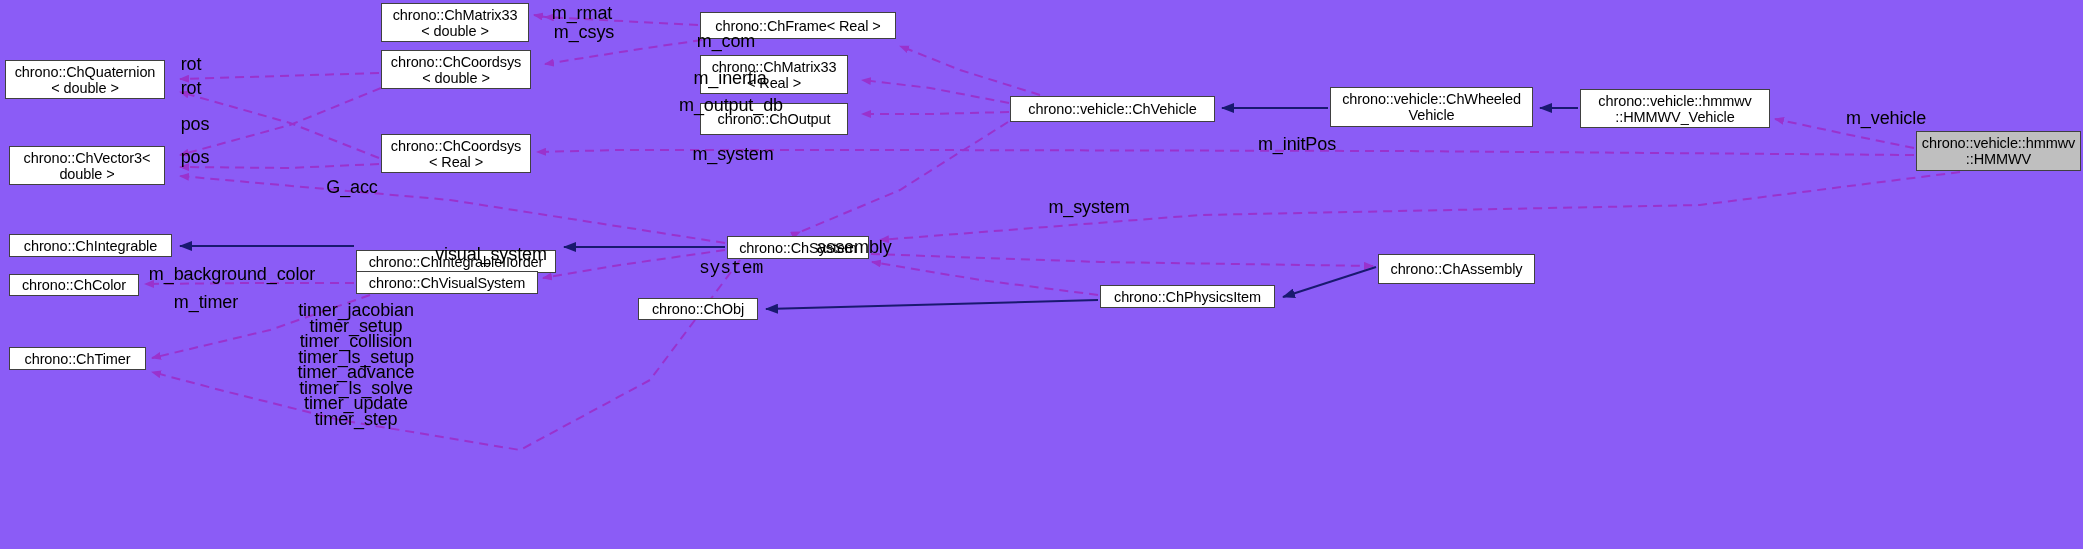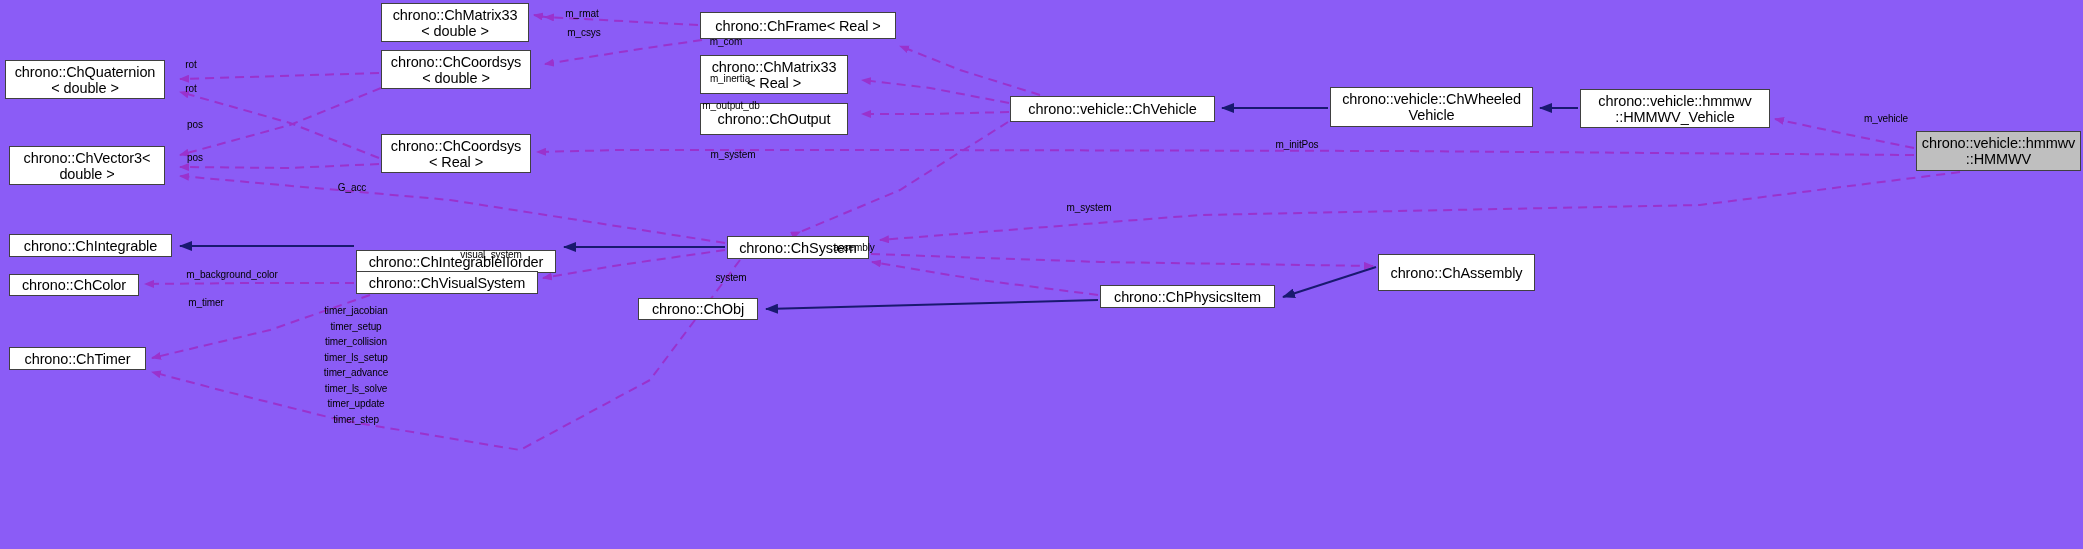--- a/index.html
+++ b/index.html
@@ -38,21 +38,21 @@
     white-space: pre;
     letter-spacing: -0.1px;
     z-index: 5;
   }
   .node.highlight {
     background: #bfbfbf;
     border: 1px solid #404040;
   }
   .edge-label {
     position: absolute;
-    font-size: 10px;
+    font-size: 18px;
     line-height: 15px;
     color: #000000;
     white-space: pre;
     text-align: center;
     background: transparent;
     z-index: 6;
     letter-spacing: -0.1px;
   }
   .edge-label.multiline {
     line-height: 15.5px;
@@ -163,21 +163,21 @@
 
   <div class="node highlight" style="left:1916px; top:131px; width:165px; height:40px;">chrono::vehicle::hmmwv
 ::HMMWV</div>
 
   <div class="node" style="left:9px; top:234px; width:163px; height:23px;">chrono::ChIntegrable</div>
 
   <div class="node" style="left:356px; top:250px; width:200px; height:23px;">chrono::ChIntegrableIIorder</div>
 
   <div class="node" style="left:727px; top:236px; width:142px; height:23px;">chrono::ChSystem</div>
 
-  <div class="node" style="left:1378px; top:254px; width:157px; height:37px;">chrono::ChAssembly</div>
+  <div class="node" style="left:1378px; top:254px; width:157px; height:30px;">chrono::ChAssembly</div>
 
   <div class="node" style="left:9px; top:274px; width:130px; height:22px;">chrono::ChColor</div>
 
   <div class="node" style="left:356px; top:271px; width:182px; height:23px;">chrono::ChVisualSystem</div>
 
   <div class="node" style="left:1100px; top:285px; width:175px; height:23px;">chrono::ChPhysicsItem</div>
 
   <div class="node" style="left:638px; top:298px; width:120px; height:22px;">chrono::ChObj</div>
 
   <div class="node" style="left:9px; top:347px; width:137px; height:23px;">chrono::ChTimer</div>
@@ -209,21 +209,21 @@
   <div class="edge-label" style="left:318px; top:180px; width:68px;">G_acc</div>
 
   <div class="edge-label" style="left:1040px; top:200px; width:98px;">m_system</div>
 
   <div class="edge-label" style="left:806px; top:240px; width:96px;">assembly</div>
 
   <div class="edge-label" style="left:428px; top:247px; width:126px;">visual_system</div>
 
   <div class="edge-label" style="left:141px; top:267px; width:182px;">m_background_color</div>
 
-  <div class="edge-label" style="left:694px; top:270px; width:74px;">system</div>
+  <div class="edge-label" style="left:694px; top:261px; width:74px;font-family:Liberation Mono, monospace;">system</div>
 
   <div class="edge-label" style="left:163px; top:295px; width:86px;">m_timer</div>
 
   <div class="edge-label multiline" style="left:291px; top:303px; width:130px;">timer_jacobian
 timer_setup
 timer_collision
 timer_ls_setup
 timer_advance
 timer_ls_solve
 timer_update

